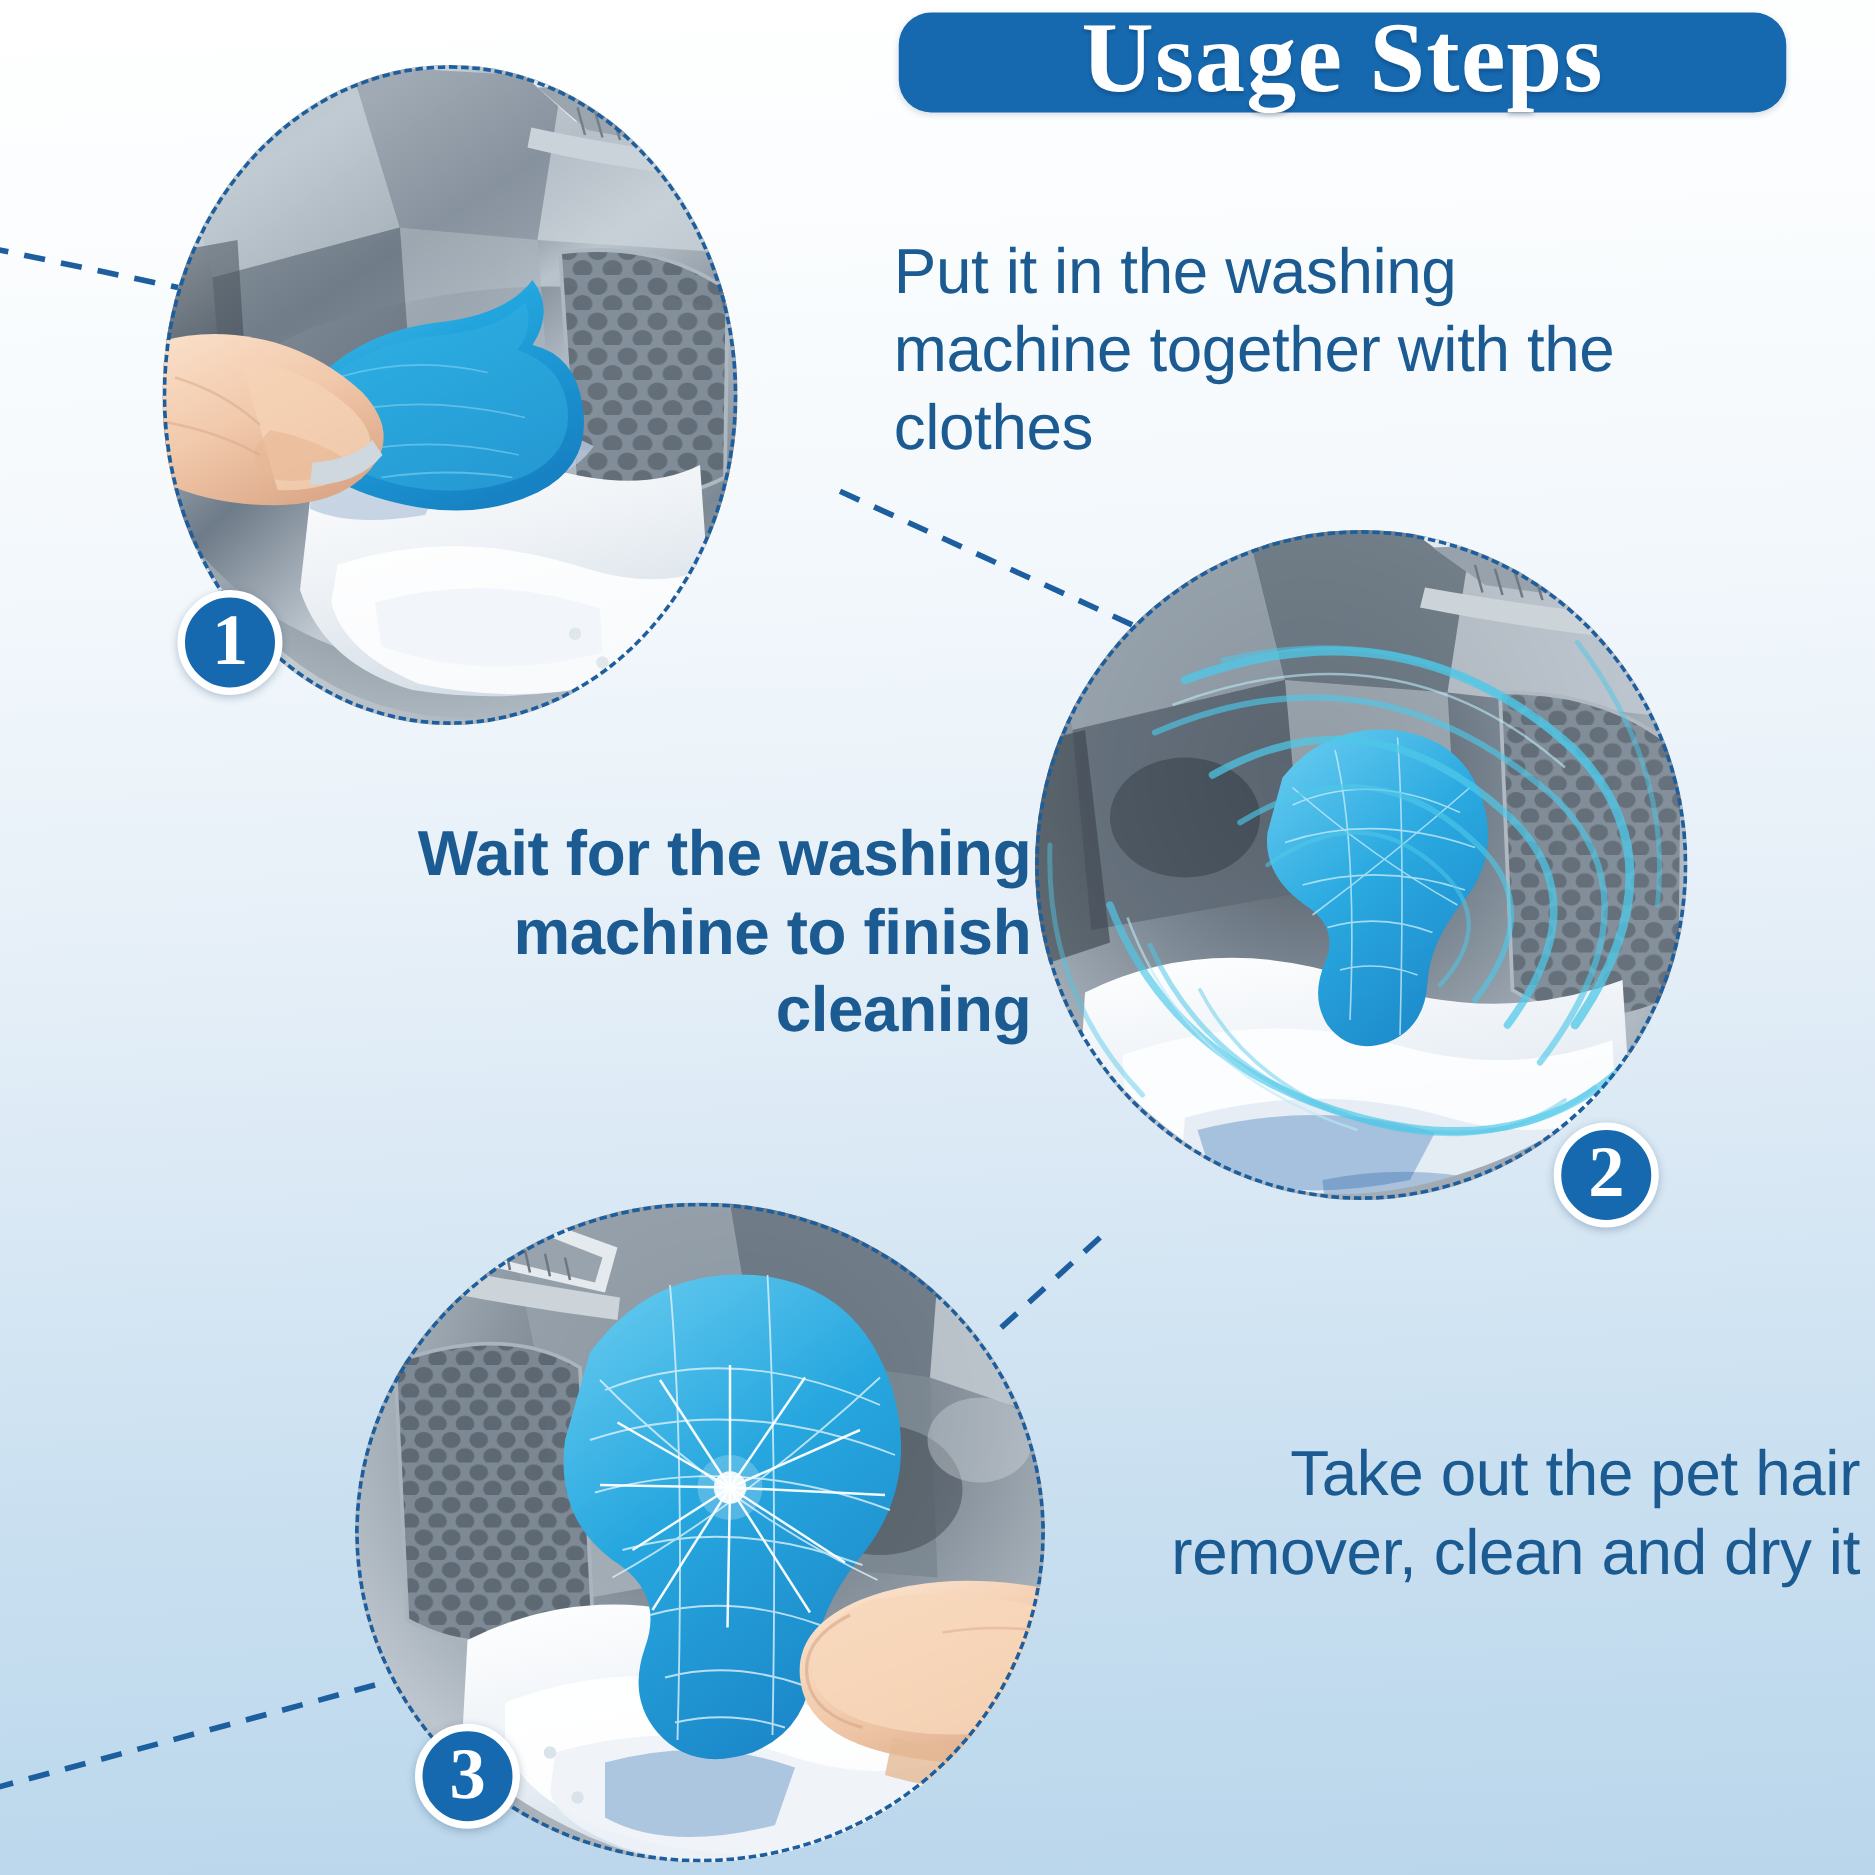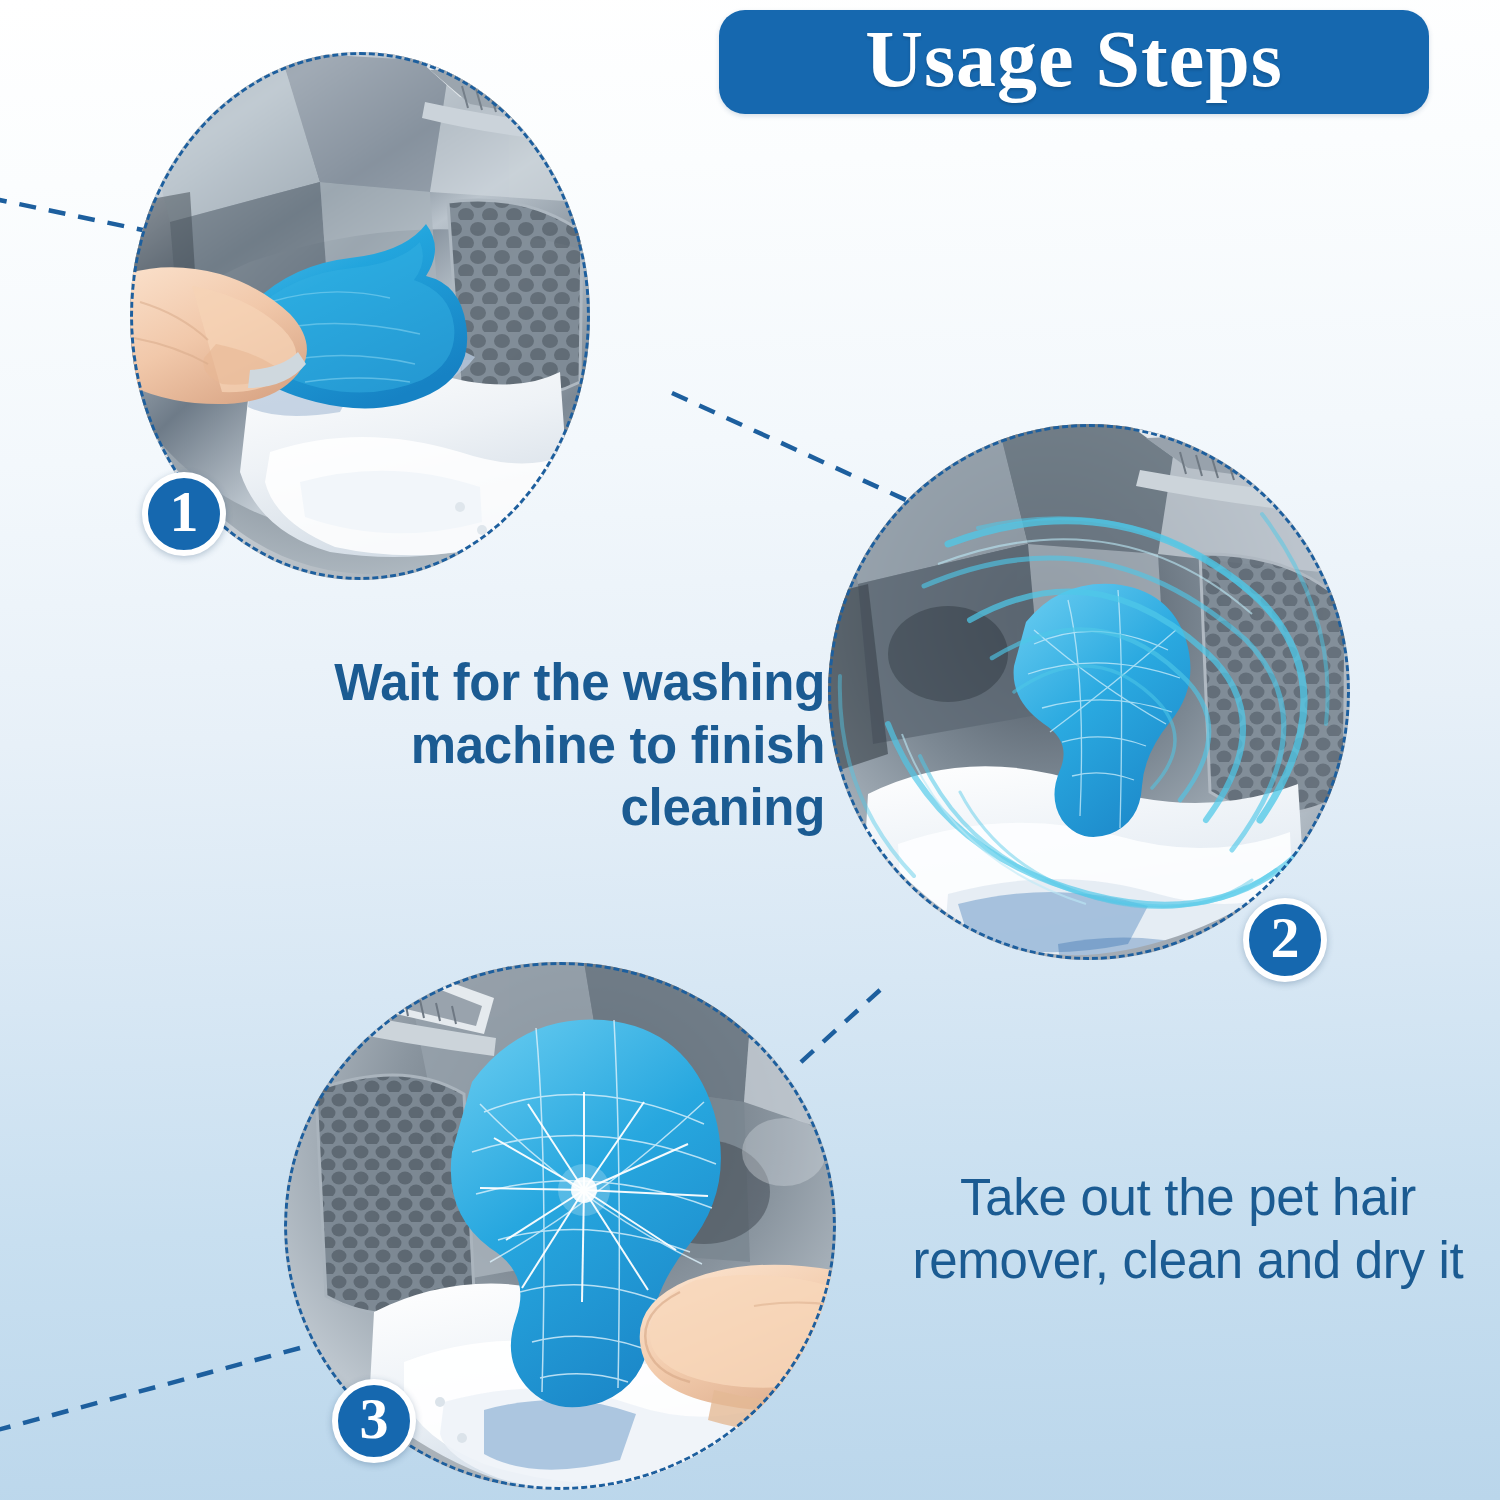--- a/index.html
+++ b/index.html
@@ -9,21 +9,21 @@
     background:linear-gradient(178deg,
       #ffffff 0%, #fbfdfe 12%, #f3f8fc 30%,
       #e7f0f8 48%, #d7e7f4 65%, #c8dff0 80%, #bad6eb 100%);
     position:relative;
   }
 
   #stage { position:absolute; inset:0; }
 
   
   .title-badge{
-    position:absolute; left:719px; top:10px; width:710px; height:104px;
+    position:absolute; left:719px; top:10px; width:710px; height:80px;
     background:#1668AF; border-radius:26px;
     display:flex; align-items:center; justify-content:center;
     box-shadow:0 2px 5px rgba(40,80,120,.18);
   }
   .title-badge .title-text{
     font-family:"Liberation Serif", serif;
     font-weight:700; font-size:80px; color:#ffffff;
     letter-spacing:1px; line-height:1; white-space:nowrap;
     text-shadow:0 2px 3px rgba(0,0,0,.18);
     padding-bottom:6px;
@@ -31,21 +31,21 @@
 
   
   .step-text{
     position:absolute; color:#1b5b92;
     font-family:"Liberation Sans", sans-serif;
     font-weight:300; font-size:51px; line-height:1.23;
     letter-spacing:-.3px;
   }
   #text-1{ left:715px; top:186px; width:650px; text-align:left; }
   #text-2{ left:205px; top:652px; width:620px; text-align:right;font-weight:bold; }
-  #text-3{ left:888px; top:1148px; width:600px; text-align:center;margin-top:19px; }
+  #text-3{ left:888px; top:1148px; width:600px; text-align:right; }
 
   
   .num-badge{
     position:absolute; width:84px; height:84px; border-radius:50%;
     background:#1668AF; border:6px solid #ffffff;
     display:flex; align-items:center; justify-content:center;
     box-shadow:0 2px 7px rgba(30,70,110,.30);
     z-index:40;
   }
   .num-badge span{
@@ -473,20 +473,21 @@
       <path d="M140 498 Q270 578 410 538 Q490 512 540 462 L546 490
                Q470 562 356 582 Q226 600 132 530 Z" fill="#77808a"></path>
     </svg>
     <div class="ring"></div>
   </div>
 
   <div class="title-badge">
     <div class="title-text">Usage Steps</div>
   </div>
 
+  <div class="step-text" id="text-1">Put it in the washing machine together with the clothes</div>
   <div class="step-text" id="text-2">Wait for the washing machine to finish cleaning</div>
   <div class="step-text" id="text-3">Take out the pet hair remover, clean and dry it</div>
 
   <div class="num-badge" id="badge-1">
     <span>1</span>
   </div>
   <div class="num-badge" id="badge-2">
     <span>2</span>
   </div>
   <div class="num-badge" id="badge-3">

